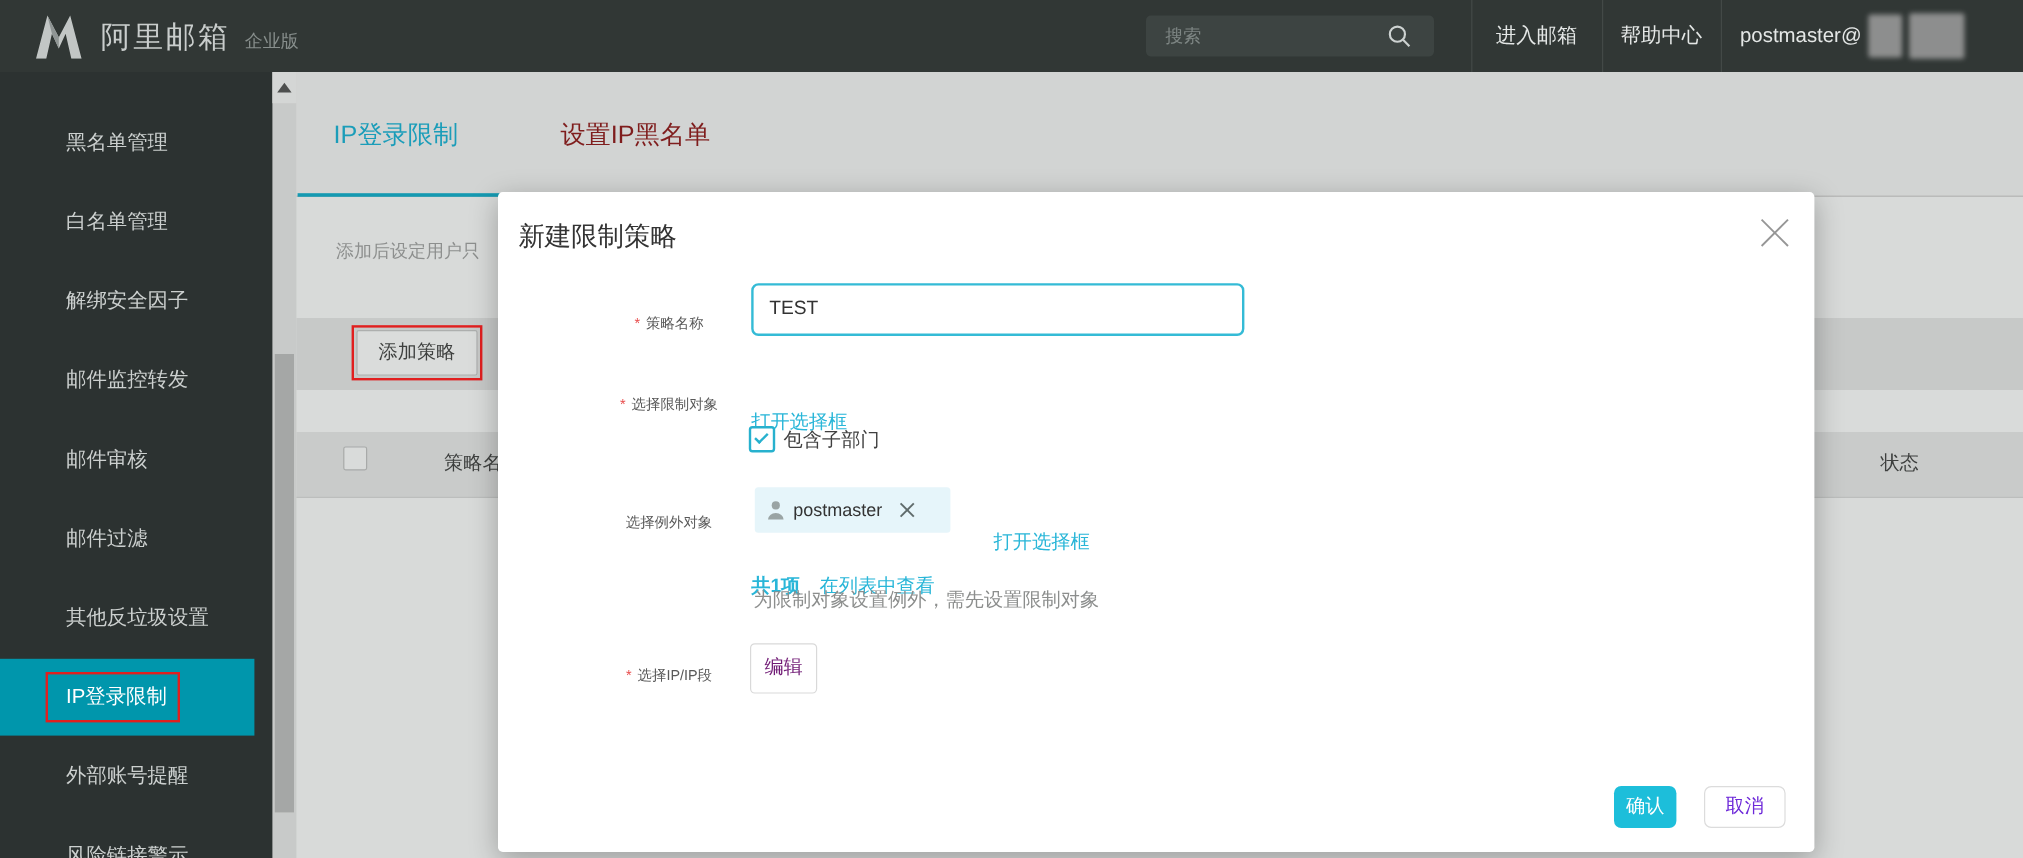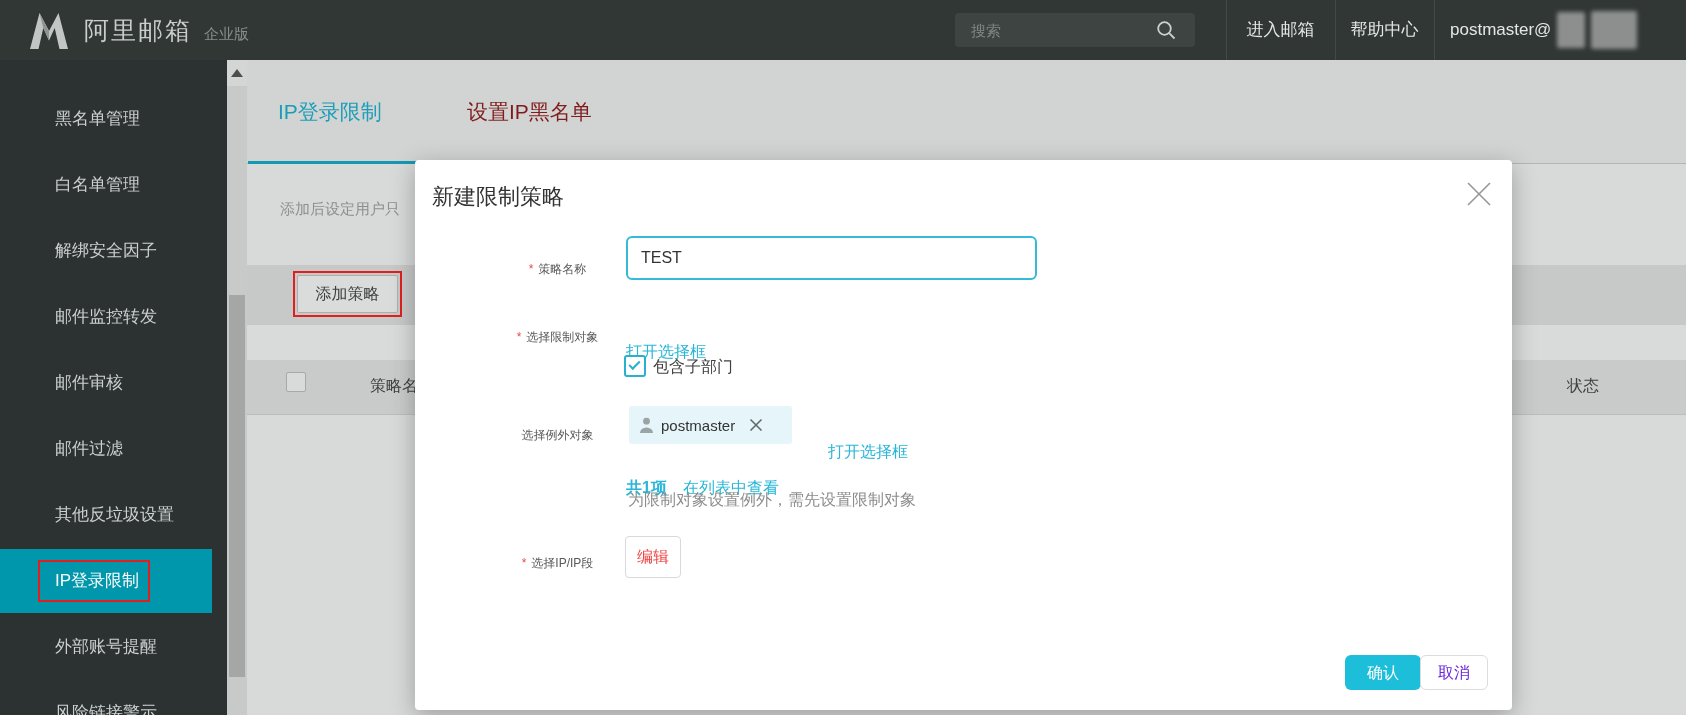--- a/index.html
+++ b/index.html
@@ -65,22 +65,22 @@
   .link { position:absolute; font-size:16px; color:#29b6d8; cursor:pointer; white-space:nowrap;margin-top:24px; }
   .chk { position:absolute; left:209px; top:195px; width:22px; height:22px; border:2px solid #27b1ce; border-radius:3px; background:#fff; cursor:pointer; }
   .chk .mark { position:absolute; left:3px; top:4px; width:11px; height:6px; border-left:2px solid #27b1ce; border-bottom:2px solid #27b1ce; transform:rotate(-45deg); }
   .chk-label { position:absolute; left:238px; top:197px; font-size:16px; color:#404040; }
   .tag { position:absolute; left:214px; top:246px; width:163px; height:38px; background:#e6f5fa; border-radius:3px; display:flex; align-items:center; }
   .tag .p-ico { margin-left:10px; }
   .tag .tag-text { margin-left:7px; font-size:15px; color:#333; }
   .tag .x-ico { margin-left:14px; cursor:pointer; }
   .hint { position:absolute; left:213px; top:330px; font-size:16px; color:#8c8e8d; white-space:nowrap; }
   .btn-edit { position:absolute; left:210px; top:376px; width:56px; height:42px; background:#fff; border:1px solid #d9d9d9; border-radius:4px;
-              font-size:16px; color:#ef4444; text-align:center; line-height:40px; cursor:pointer; }
-  .btn-confirm { position:absolute; left:930px; top:495px; width:76px; height:35px; background:#1dbeda; border:none; border-radius:6px;
+              font-size:16px; color:#701a75; text-align:center; line-height:40px; cursor:pointer; }
+  .btn-confirm { position:absolute; left:930px; top:495px; width:52px; height:35px; background:#1dbeda; border:none; border-radius:6px;
                  color:#fff; font-size:16px; text-align:center; line-height:35px; cursor:pointer; }
   .btn-cancel { position:absolute; left:1005px; top:495px; width:68px; height:35px; background:#fff; border:1px solid #dcdcdc; border-radius:6px;
                 color:#6d28d9; font-size:16px; text-align:center; line-height:33px; cursor:pointer; }
 </style>
 </head>
 <body>
 
 <div id="screen">
 
   <div class="topbar">

